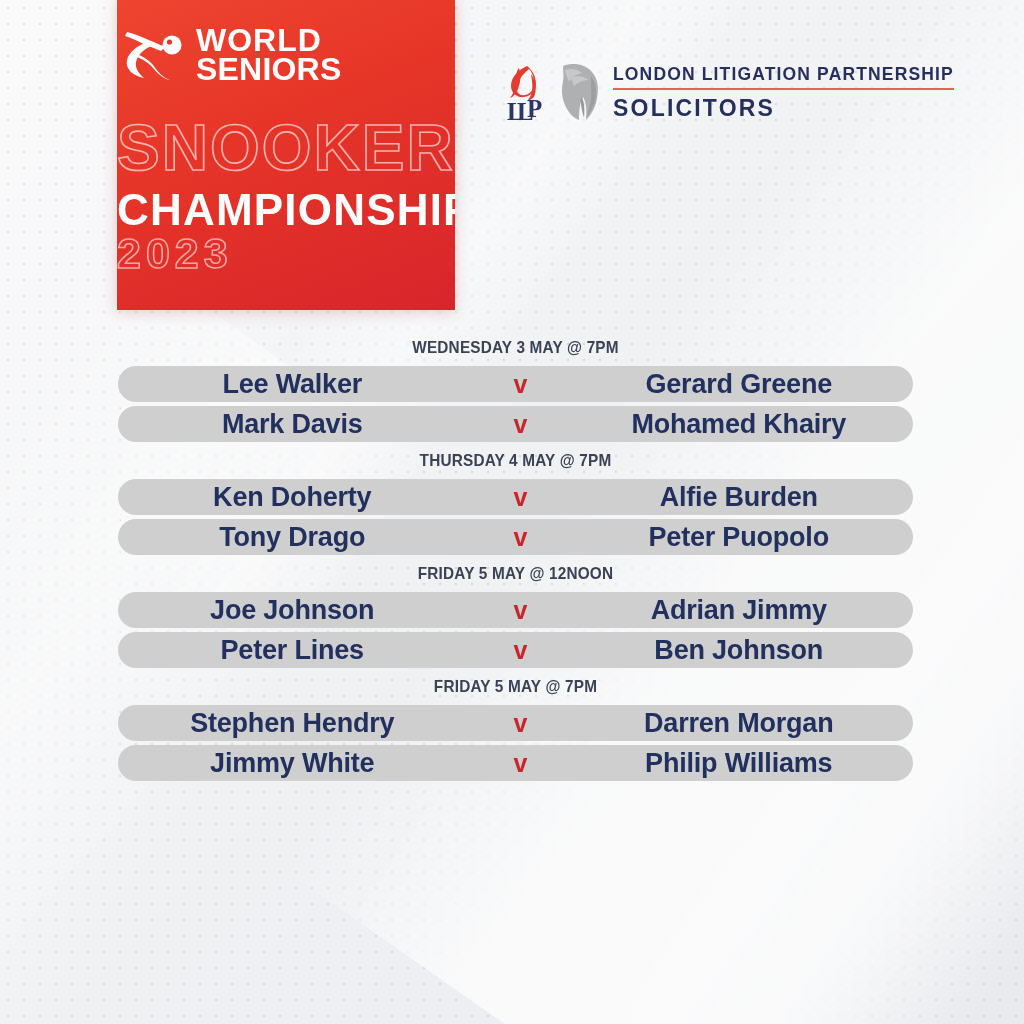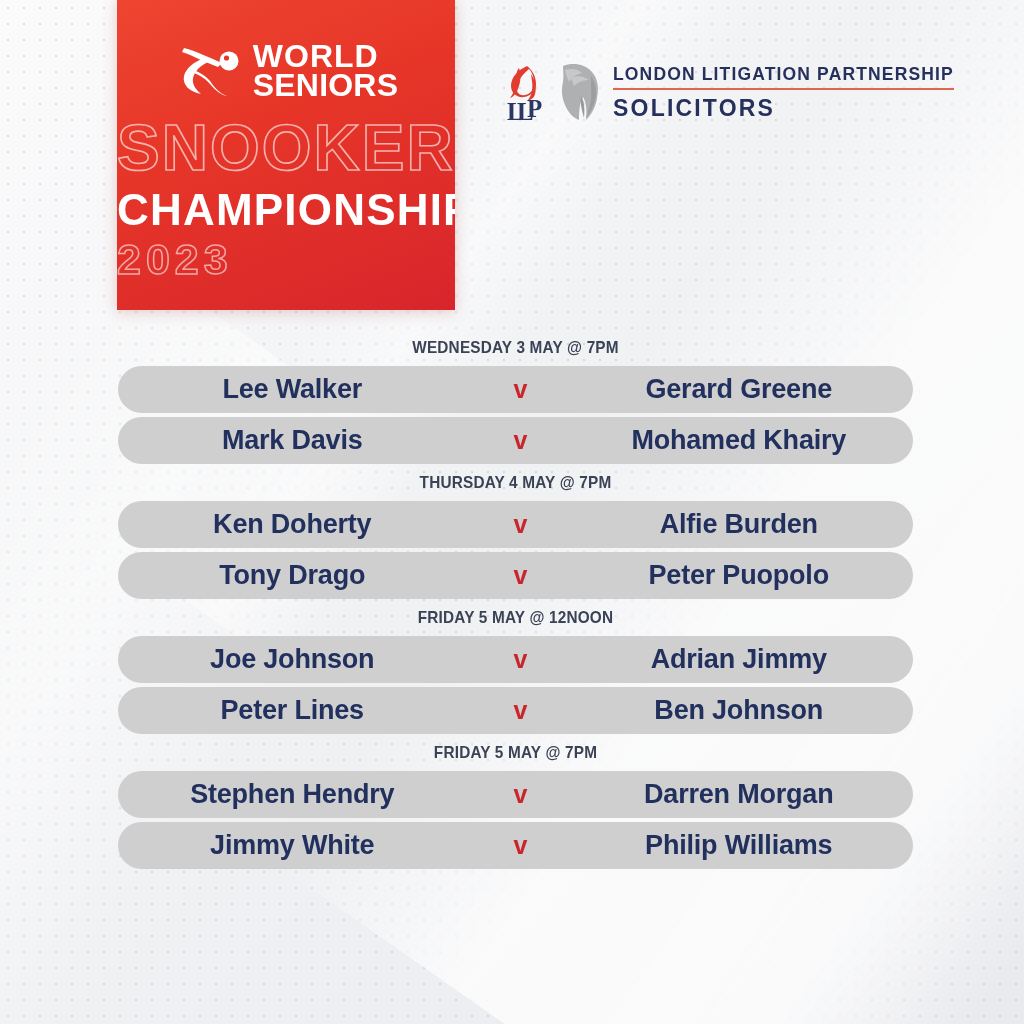--- a/index.html
+++ b/index.html
@@ -29,42 +29,42 @@
     background:linear-gradient(90deg,rgba(255,255,255,0) 0%,rgba(255,255,255,.5) 50%,rgba(255,255,255,0) 100%);
     transform:rotate(35deg);}
 
   
   #logo-panel{
     position:absolute;left:117px;top:-2px;width:338px;height:312px;
     background:linear-gradient(158deg,#ee4530 0%,#e63528 42%,#d8252c 100%);
     box-shadow:0 2px 14px rgba(170,40,30,.22);
     overflow:hidden;
   }
-  .ws-lockup{position:absolute;left:0;right:0;top:28px;display:flex;align-items:center;justify-content:center;gap:9px;margin-top:16px;}
+  .ws-lockup{position:absolute;left:0;right:0;top:28px;display:flex;align-items:center;justify-content:flex-start;gap:9px;}
   .ws-mark{width:70px;height:58px;flex:none;}
   .ws-words{display:flex;flex-direction:column;line-height:.92;}
   .ws-words span{
     color:#fff;font-weight:bold;letter-spacing:.5px;
     font-family:"Liberation Sans", sans-serif;
   }
   .ws-words .w1{font-size:32px;letter-spacing:1px;}
   .ws-words .w2{font-size:32px;letter-spacing:.2px;}
 
   .snooker-wrap{position:absolute;left:0;right:0;top:118px;}
   .snooker{
     font-size:64px;font-weight:bold;letter-spacing:2px;line-height:1;
     color:transparent;-webkit-text-stroke:1.6px rgba(255,255,255,.62);
     font-family:"Liberation Sans", sans-serif;
   }
   .champ{
     margin-top:8px;font-size:44px;font-weight:bold;letter-spacing:1.2px;color:#ffffff;
     line-height:1;
   }
   .year{
-    margin-top:6px;font-size:43px;font-weight:bold;letter-spacing:5px;line-height:1;
+    font-size:43px;font-weight:bold;letter-spacing:5px;line-height:1;
     color:transparent;-webkit-text-stroke:1.5px rgba(255,255,255,.58);
   }
 
   
   #sponsor{position:absolute;left:505px;top:62px;display:flex;align-items:center;gap:10px;}
   #sponsor .marks{display:flex;align-items:flex-end;gap:4px;}
   .sponsor-text{display:flex;flex-direction:column;}
   .sponsor-line1{
     font-size:17.5px;font-weight:bold;letter-spacing:1.15px;color:#26305c;
     padding-bottom:3px;border-bottom:2px solid #e0674f;white-space:nowrap;
@@ -82,21 +82,21 @@
 
   
   #schedule{position:absolute;left:118px;top:338px;width:795px;}
   .session{margin-bottom:9px;}
   .session-header{
     text-align:center;font-size:16.5px;font-weight:bold;color:#3a4255;
     letter-spacing:.2px;padding-bottom:9px;
     transform:scaleX(.93);
   }
   .match{
-    height:47px;margin-bottom:4px;border-radius:26px;background:#cfcfd0;
+    height:36px;margin-bottom:4px;border-radius:26px;background:#cfcfd0;
     display:flex;align-items:center;
   }
   .match:last-child{margin-bottom:0;}
   .player{
     flex:1;font-size:27px;font-weight:bold;color:#22305e;text-align:center;
     white-space:nowrap;letter-spacing:-.2px;
   }
   .player.home{padding-right:18px;}
   .player.away{padding-left:8px;}
   .vs{width:72px;flex:none;text-align:center;font-size:25px;font-weight:bold;color:#c9252c;}

